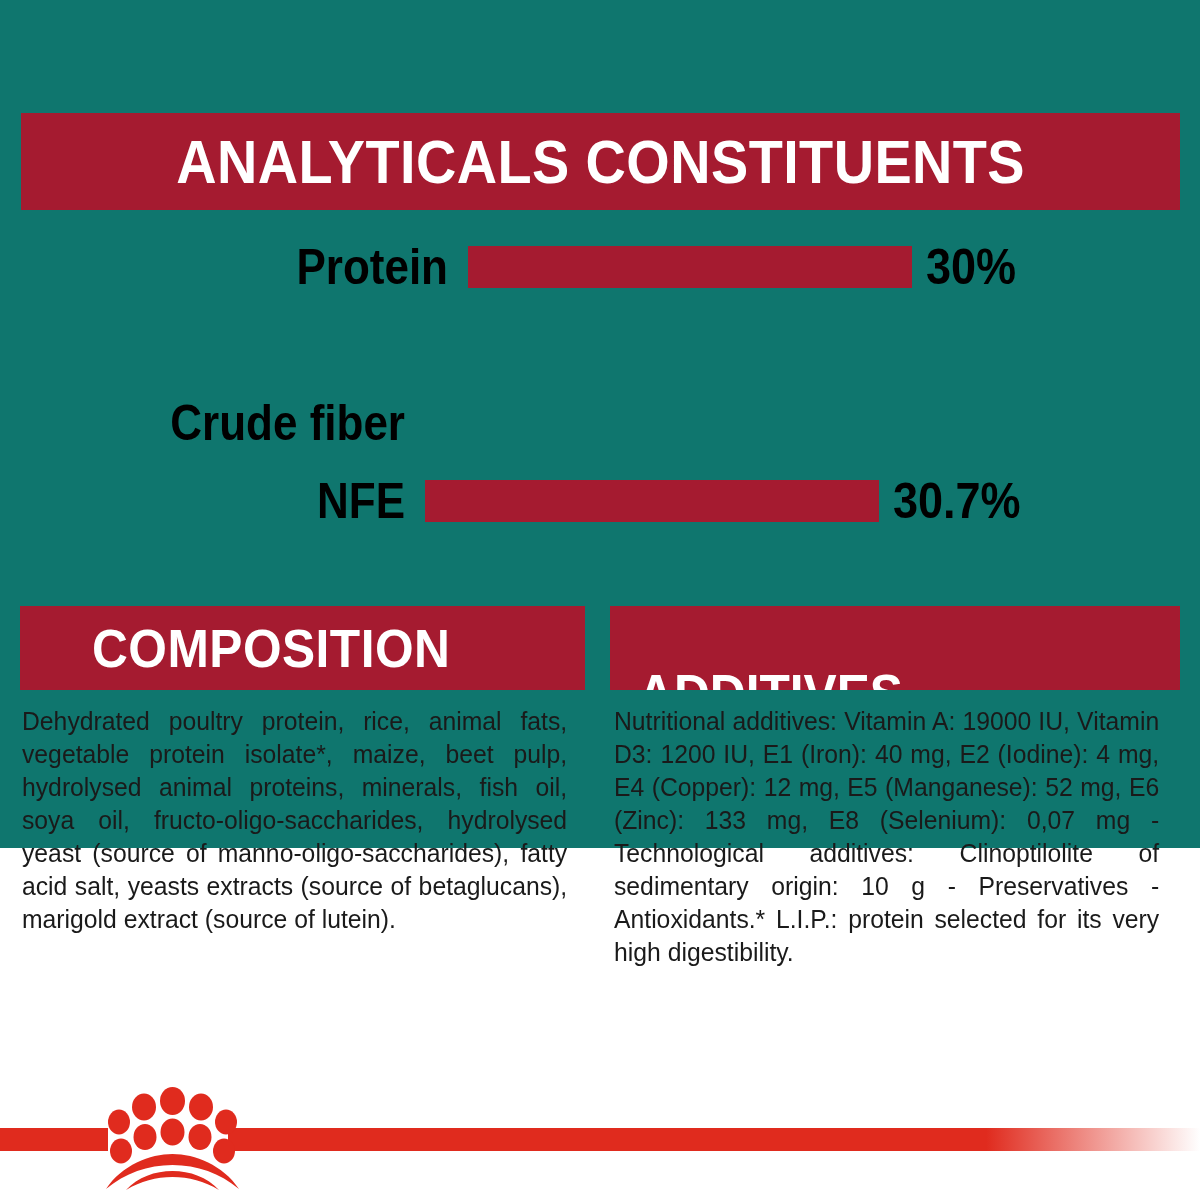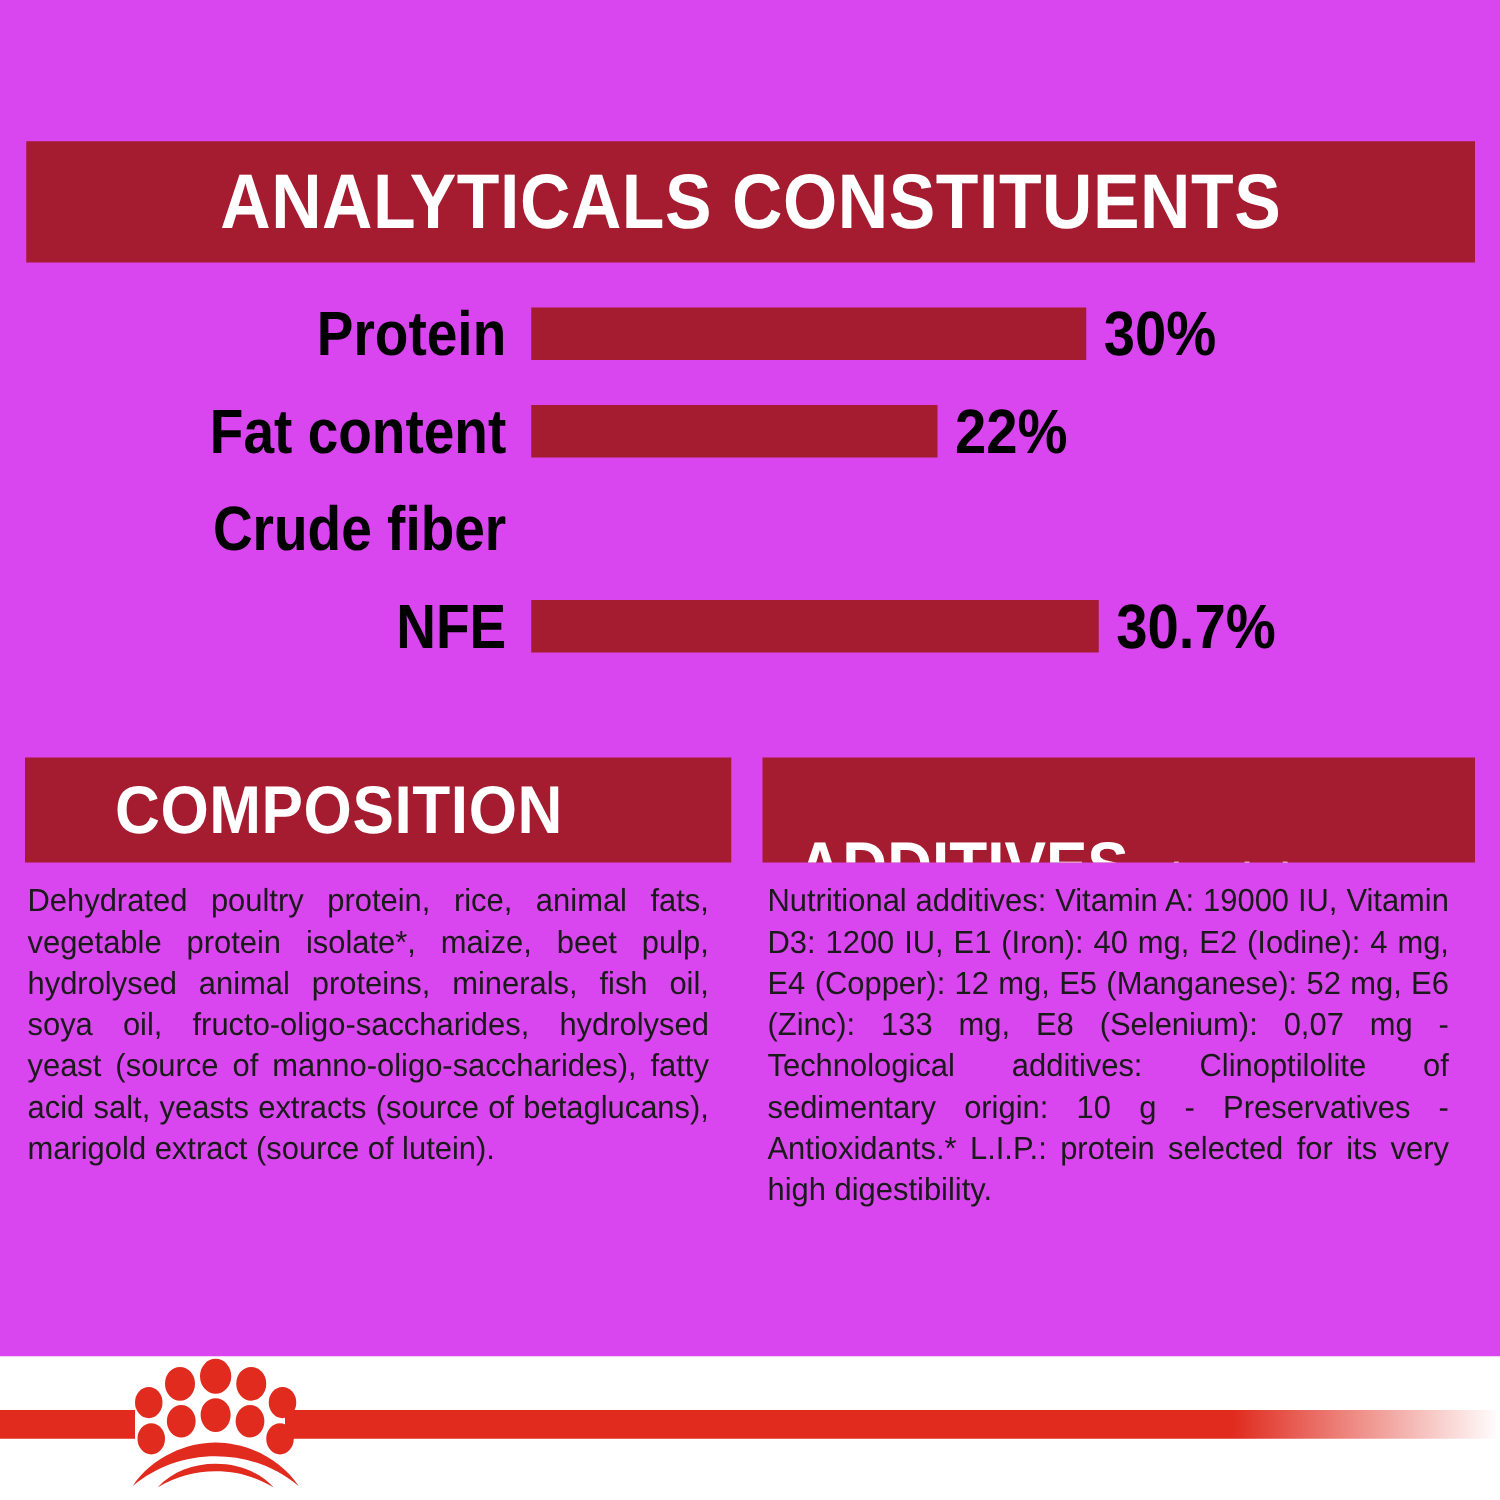--- a/index.html
+++ b/index.html
@@ -8,22 +8,22 @@
     width: 1200px;
     height: 1200px;
     background: #ffffff;
     font-family: "Liberation Sans", sans-serif;
     overflow: hidden;
   }
 
   .page {
     position: relative;
     width: 1200px;
-    height: 1085px;
-    background: #d946ef;
+    height: 848px;
+    background: #0f766e;
   }
 
   
   .banner {
     position: absolute;
     background: #A51B30;
     display: flex;
     align-items: center;
     overflow: hidden;
   }
@@ -213,35 +213,28 @@
 <body>
 
 <div class="page">
 
   <div class="banner" id="header-banner">
     <span class="banner-title">ANALYTICALS CONSTITUENTS</span>
   </div>
 
   <div id="bar-chart">
 
-    <div class="bar-row" style="top: 0px;">
+    <div class="bar-row" style="top: 0px; padding-left: 43px;">
       <span class="bar-label">Protein</span>
       <div class="bar-track">
         <div class="bar-fill" id="bar-fill-0" style="width: 443.648px; background: rgb(165, 27, 48);"></div>
         <span class="bar-value">30%</span>
       </div>
     </div>
 
-    <div class="bar-row" style="top: 78px;">
-      <span class="bar-label">Fat content</span>
-      <div class="bar-track">
-        <div class="bar-fill" id="bar-fill-1" style="width: 325.342px; background: rgb(165, 27, 48);"></div>
-        <span class="bar-value">22%</span>
-      </div>
-    </div>
 
     <div class="bar-row" style="top: 156px; gap: 37px;">
       <span class="bar-label">Crude fiber</span>
     </div>
 
     <div class="bar-row" style="top: 234px;">
       <span class="bar-label">NFE</span>
       <div class="bar-track">
         <div class="bar-fill" id="bar-fill-3" style="width: 454px; background: rgb(165, 27, 48);"></div>
         <span class="bar-value">30.7%</span>

